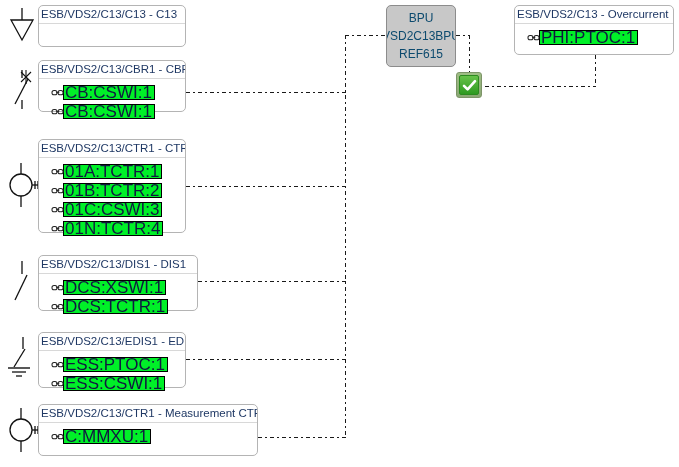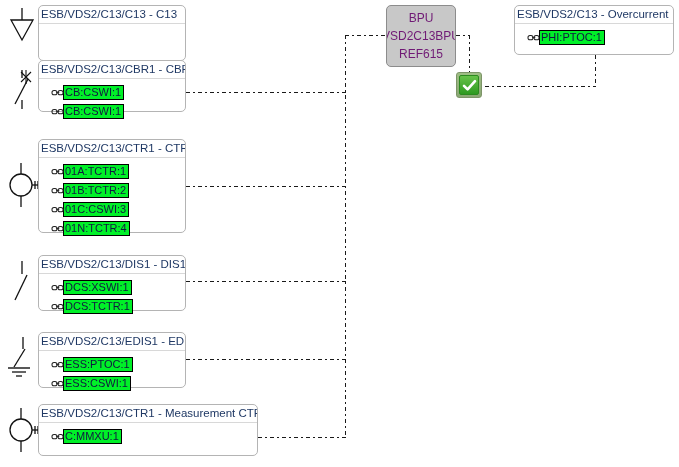--- a/index.html
+++ b/index.html
@@ -89,41 +89,41 @@
     flex: 0 0 14px;
     margin-right: 0px;
     position: relative;
     top: 0px;
   }
   .ln-tag {
     display: inline-block;
     background: #00f028;
     border: 1px solid #000000;
     color: #101840;
-    font-size: 11px;
+    font-size: 17px;
     line-height: 13px;
     padding: 0px 2px 0px 1px;
     white-space: nowrap;
     margin-left: -2px;
   }
 
   
   .symbol {
     position: absolute;
   }
 
   
   .bpu-box {
     position: absolute;
     box-sizing: border-box;
     background: #c8c8c8;
     border: 1px solid #8c8c8c;
     border-radius: 5px;
     text-align: center;
-    color: #701a75;
+    color: #0c4a6e;
     font-size: 12px;
     overflow: hidden;
   }
   .bpu-line {
     white-space: nowrap;
     line-height: 18px;
     height: 18px;
     overflow: hidden;
     text-align: center;
   }
@@ -178,21 +178,21 @@
   <div class="dashdot-v" style="left:469px; top:35px; height:47px;"></div>
 
   <div class="dashdot-h" style="left:485px; top:86px; width:111px;"></div>
   <div class="dashdot-v" style="left:595px; top:55px; height:32px;"></div>
 
   <svg class="symbol" style="left:6px; top:6px;" width="32" height="38" viewBox="0 0 32 38">
     <line x1="16" y1="2" x2="16" y2="14" stroke="#111" stroke-width="1.3"></line>
     <polygon points="5,14 27,14 16,34" fill="none" stroke="#111" stroke-width="1.3"></polygon>
   </svg>
 
-  <div class="ln-box" style="left:38px; top:5px; width:148px; height:56px;">
+  <div class="ln-box" style="left:38px; top:5px; width:148px; height:42px;">
     <div class="ln-title">ESB/VDS2/C13/C13 - C13</div>
     <div class="ln-body"></div>
   </div>
 
   <svg class="symbol" style="left:6px; top:66px;" width="32" height="46" viewBox="0 0 32 46">
     <line x1="16" y1="4" x2="16" y2="12" stroke="#111" stroke-width="1.3"></line>
     <line x1="9" y1="38" x2="22" y2="13" stroke="#111" stroke-width="1.3"></line>
     <line x1="16" y1="34" x2="16" y2="43" stroke="#111" stroke-width="1.3"></line>
     <g stroke="#111" stroke-width="1.1">
       <line x1="15" y1="6" x2="25" y2="16"></line>
@@ -280,21 +280,21 @@
         <span class="ln-tag">01N:TCTR:4</span>
       </div>
     </div>
   </div>
 
   <svg class="symbol" style="left:6px; top:258px;" width="32" height="48" viewBox="0 0 32 48">
     <line x1="16" y1="3" x2="16" y2="16" stroke="#111" stroke-width="1.3"></line>
     <line x1="9" y1="42" x2="21" y2="17" stroke="#111" stroke-width="1.3"></line>
   </svg>
 
-  <div class="ln-box" style="left:38px; top:255px; width:148px; height:56px;">
+  <div class="ln-box" style="left:38px; top:255px; width:160px; height:56px;">
     <div class="ln-title">ESB/VDS2/C13/DIS1 - DIS1</div>
     <div class="ln-body">
       <div class="ln-row">
         <svg class="chain-icon" viewBox="0 0 22 14">
           <g fill="none" stroke="#222" stroke-width="1.6">
             <rect x="1.5" y="4" width="8" height="6.5" rx="3.2"></rect>
             <rect x="11" y="4" width="8" height="6.5" rx="3.2"></rect>
             <line x1="8" y1="7.2" x2="13" y2="7.2"></line>
           </g>
         </svg>

